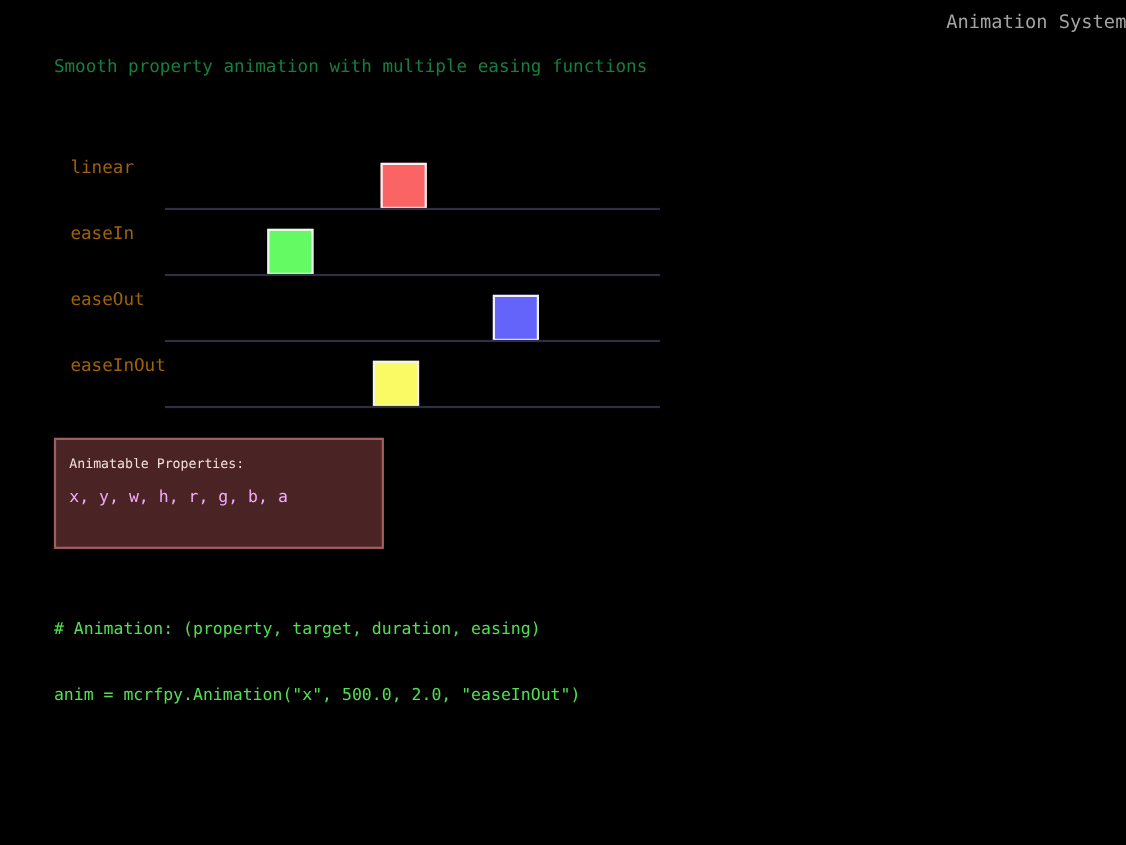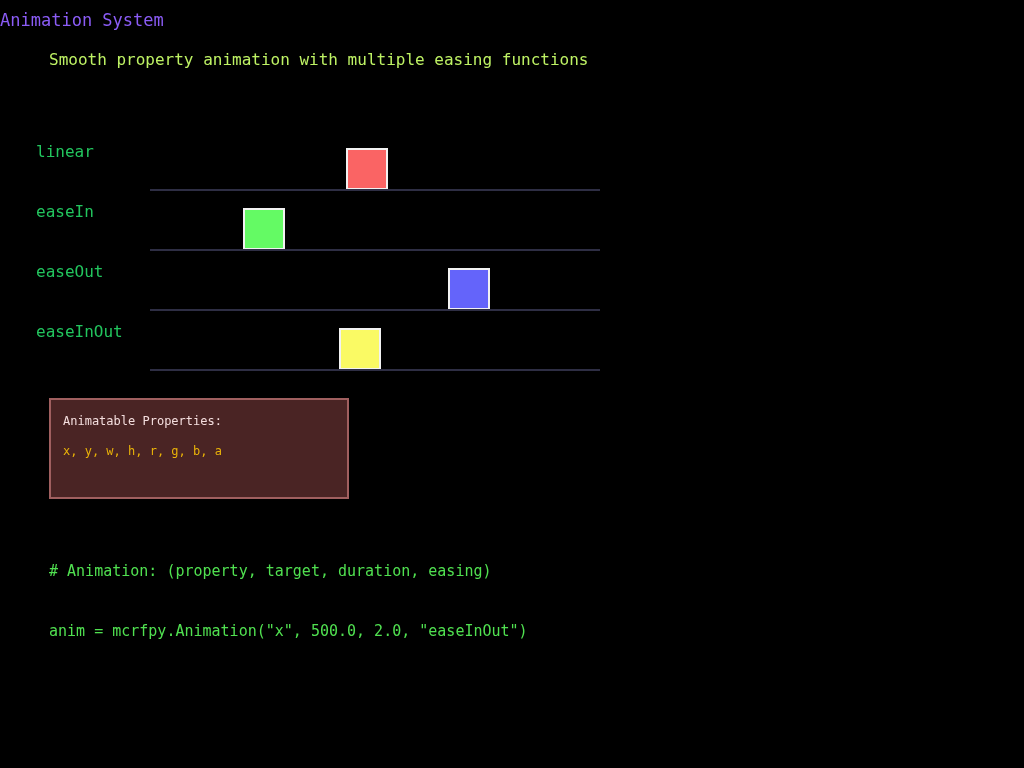--- a/index.html
+++ b/index.html
@@ -23,47 +23,47 @@
     height: 768px;
     background: #000000;
   }
 
   
   #title {
     position: absolute;
     left: 0;
     top: 10px;
     width: 1024px;
-    text-align: left;
-    color: #8b5cf6;
+    text-align: right;
+    color: #a3a3a3;
     font-size: 17px;
     line-height: 20px;
     letter-spacing: 0px;
   }
   #subtitle {
     position: absolute;
     left: 49px;
     top: 50px;
-    color: #bef264;
+    color: #15803d;
     font-size: 16px;
     line-height: 20px;
   }
 
   
   .track {
     position: absolute;
     left: 0;
     width: 1024px;
     height: 60px;
   }
   .track-label {
     position: absolute;
-    left: 36px;
+    left: 64px;
     top: 0px;
-    color: #22c55e;
+    color: #a16207;
     font-size: 16px;
     line-height: 20px;
     white-space: nowrap;
   }
   .track-line {
     position: absolute;
     left: 150px;
     top: 47px;
     width: 450px;
     height: 2px;
@@ -94,22 +94,22 @@
     left: 12px;
     top: 11px;
     color: #f4dede;
     font-size: 12px;
     line-height: 20px;
     white-space: nowrap;
   }
   .props-line {
     position: absolute;
     left: 12px;
-    color: #eab308;
-    font-size: 12px;
+    color: #f0abfc;
+    font-size: 15px;
     line-height: 20px;
     white-space: nowrap;
   }
   #props-line-1 { top: 41px; }
   #props-line-2 { top: 66px; }
 
   
   #code-block {
     position: absolute;
     left: 49px;

